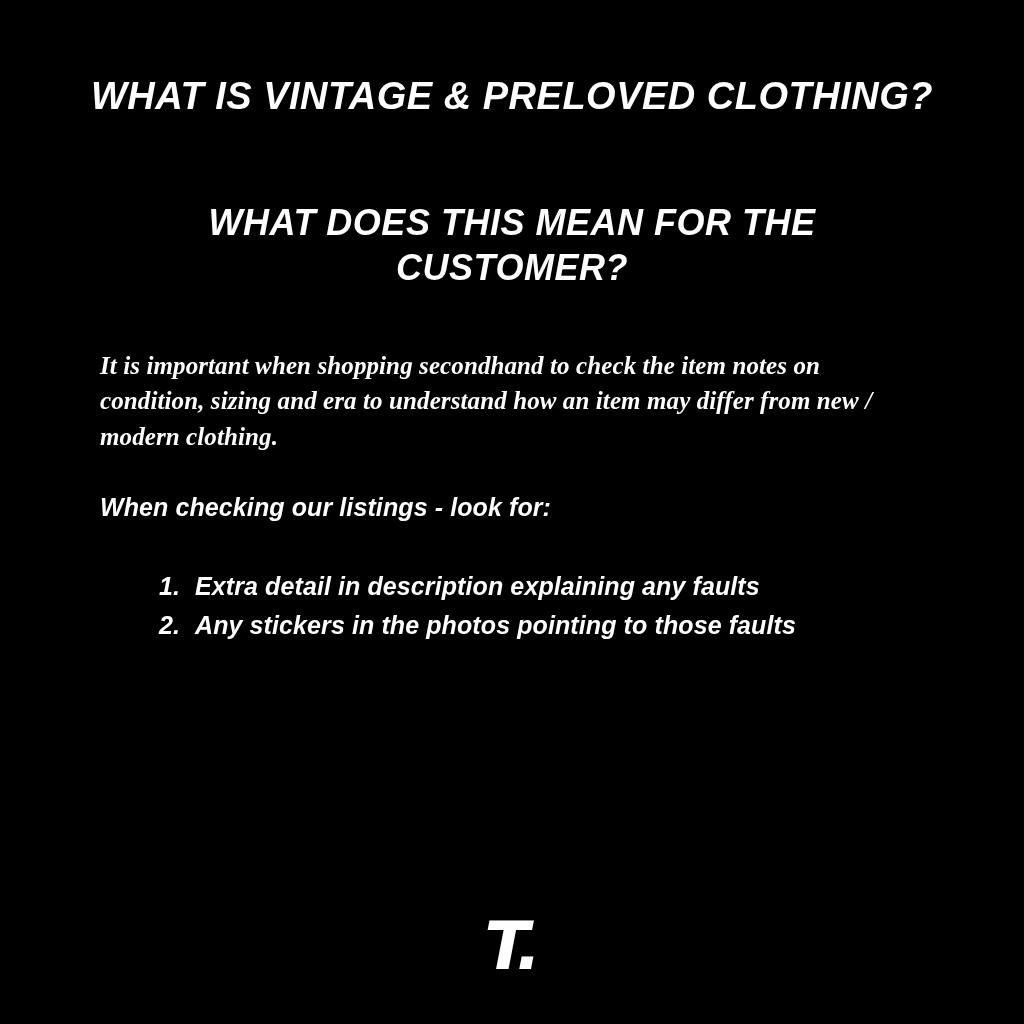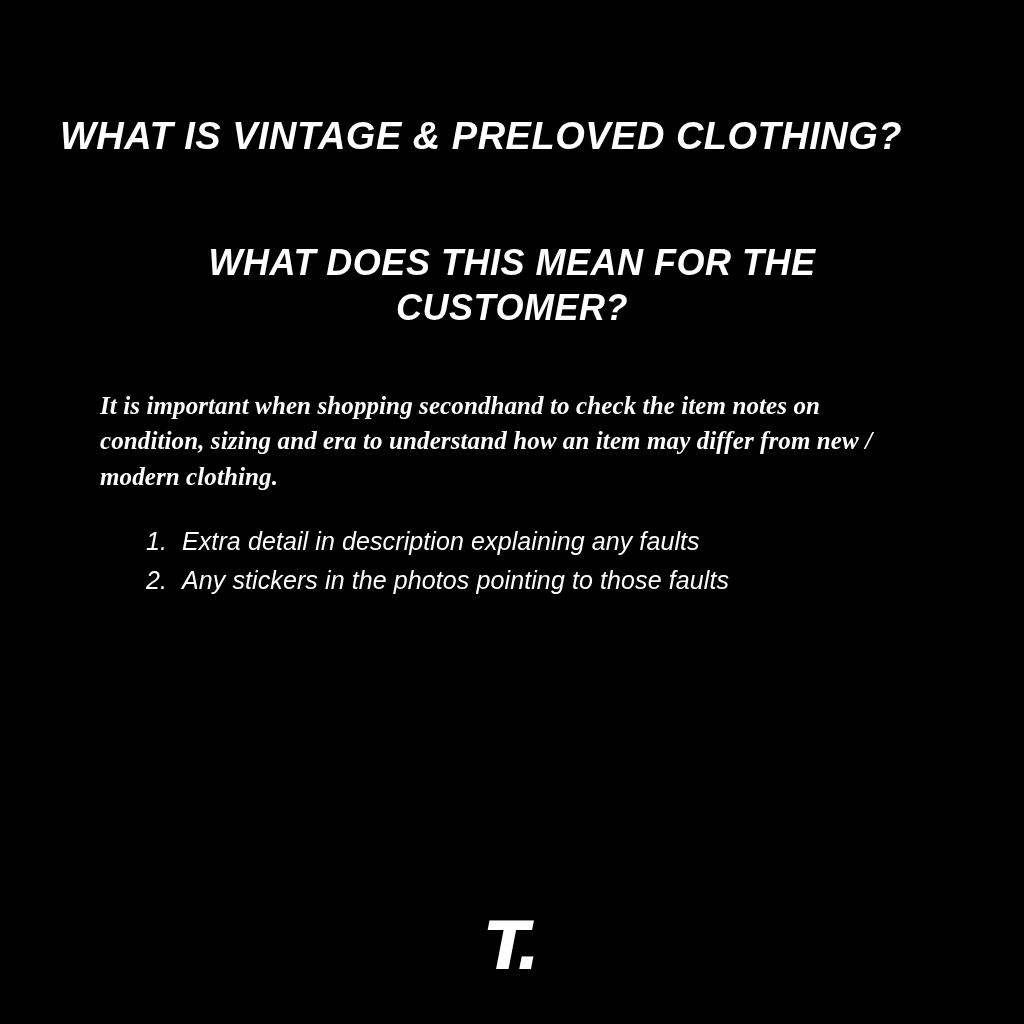--- a/index.html
+++ b/index.html
@@ -15,28 +15,28 @@
     overflow: hidden;
   }
   .page {
     position: relative;
     width: 1024px;
     height: 1024px;
     box-sizing: border-box;
     padding: 0 60px;
   }
   .heading-1 {
-    text-align: left;
+    text-align: center;
     font-weight: bold;
     font-style: italic;
     font-size: 38px;
     letter-spacing: 0.5px;
     line-height: 1.1;
     margin: 0;
-    padding-top: 116px;
+    padding-top: 76px;
     text-transform: uppercase;
   }
   .body-block {
     margin: 0 40px;
     font-weight: bold;
     font-style: italic;
     font-size: 25px;
     line-height: 1.42;
     letter-spacing: 0.1px;
   }
@@ -59,23 +59,23 @@
     font-family: Liberation Serif, serif;
   }
   .para-3 {
     padding-top: 36px;
   }
   .list {
     margin: 0 40px;
     padding-top: 28px;
   }
   .list ol {
-    margin: 0;
+    margin: 13px;
     padding-left: 74px;
-    font-weight: normal;
+    font-weight: bold;
     font-style: italic;
     font-size: 25px;
     line-height: 1.55;
     letter-spacing: 0.1px;
   }
   .list li {
     padding-left: 8px;
   }
   .logo {
     position: absolute;
@@ -99,20 +99,21 @@
 
 <div class="page">
 
   <h1 class="heading-1">What is vintage &amp; preloved clothing?</h1>
 
 
   <h2 class="heading-2">What does this mean for the customer?</h2>
 
   <p class="body-block para-2">It is important when shopping secondhand to check the item notes on condition, sizing and era to understand how an item may differ from new / modern clothing.</p>
 
+  <p class="body-block para-3">When checking our listings - look for:</p>
 
   <div class="list">
     <ol>
       <li>Extra detail in description explaining any faults</li>
       <li>Any stickers in the photos pointing to those faults</li>
     </ol>
   </div>
 
   <div class="logo">
     <span class="logo-mark">T.</span>

